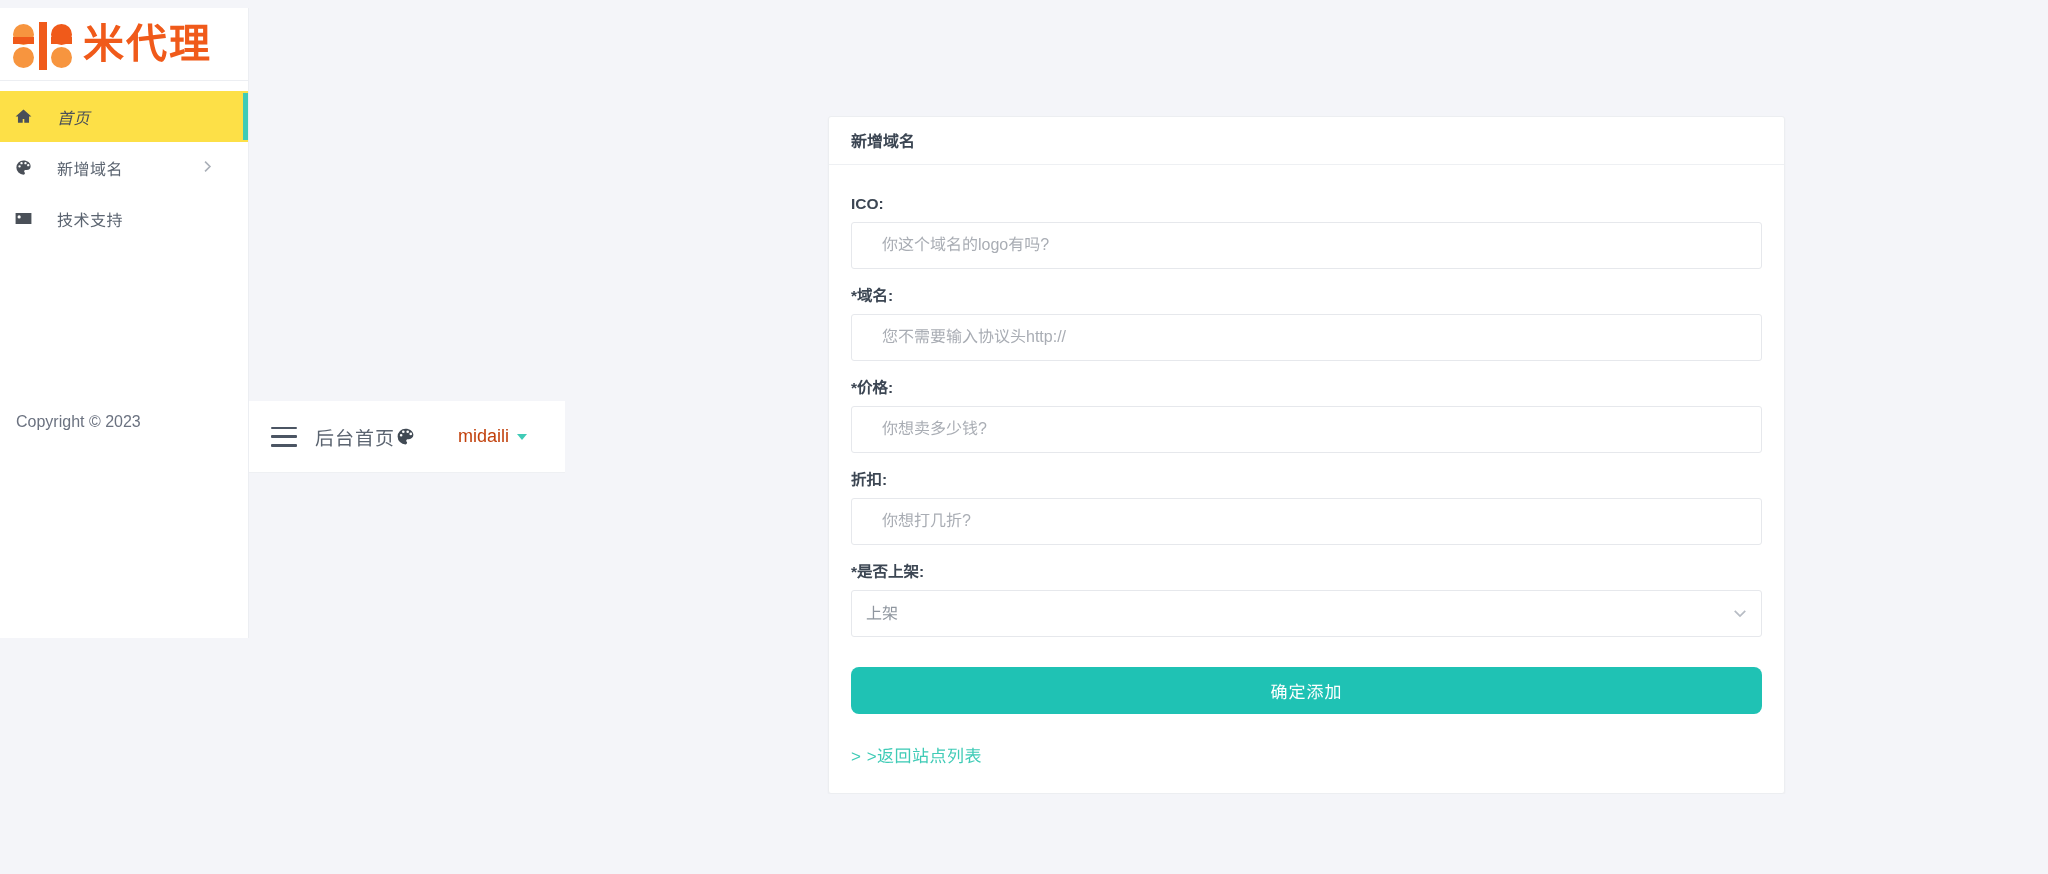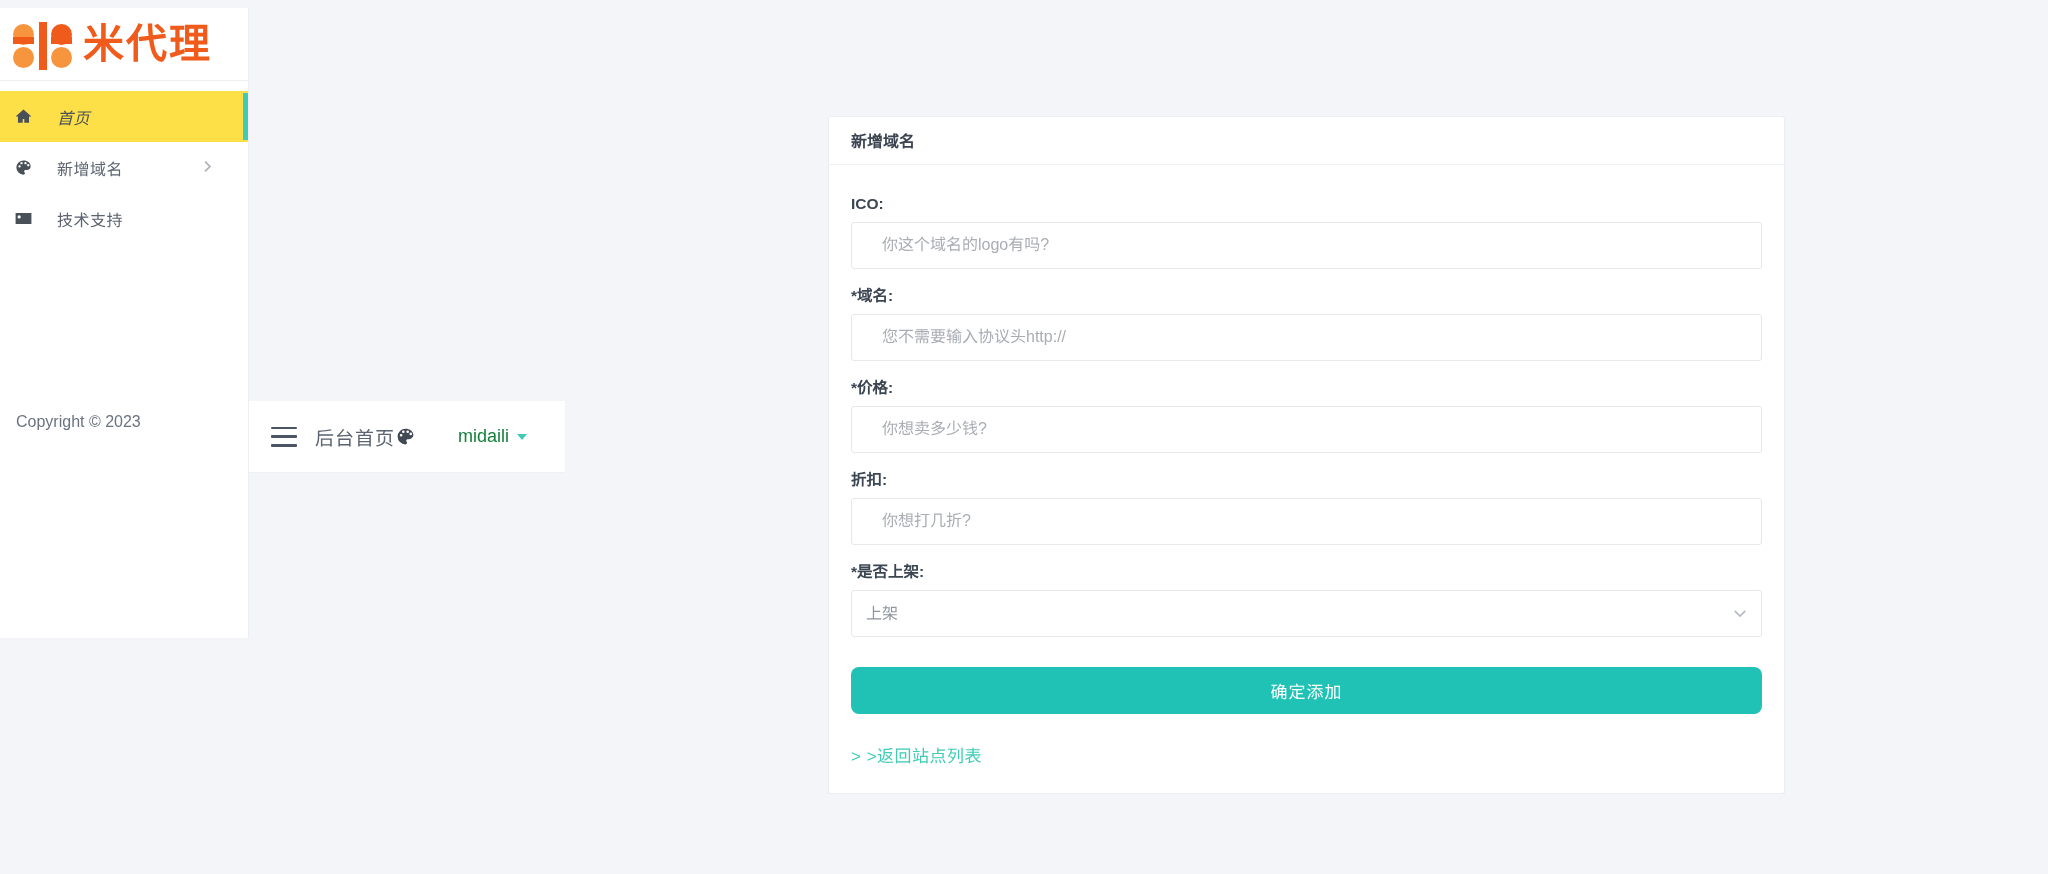--- a/index.html
+++ b/index.html
@@ -98,21 +98,21 @@
     cursor: pointer;
   }
   .hamburger span { display: block; height: 2.5px; background: #4b5563; border-radius: 1px; }
   .top-title {
     margin-left: 18px; font-size: 19px; color: #5b6470; letter-spacing: 1px;
   }
   .top-right { margin-left: auto; display: flex; align-items: center; gap: 42px; }
   .palette-btn { color: #414a54; cursor: pointer; display: flex; align-items: center; }
   .user-menu {
     display: flex; align-items: center; gap: 8px;
-    color: #15803d; font-size: 18px; cursor: pointer;
+    color: #c2410c; font-size: 18px; cursor: pointer;
   }
   .caret-down {
     width: 0; height: 0;
     border-left: 5px solid transparent; border-right: 5px solid transparent;
     border-top: 6px solid #3fcbb6;
   }
 
   .content {
     flex: 1 1 auto; background: #f4f5f9;
     overflow: hidden;

